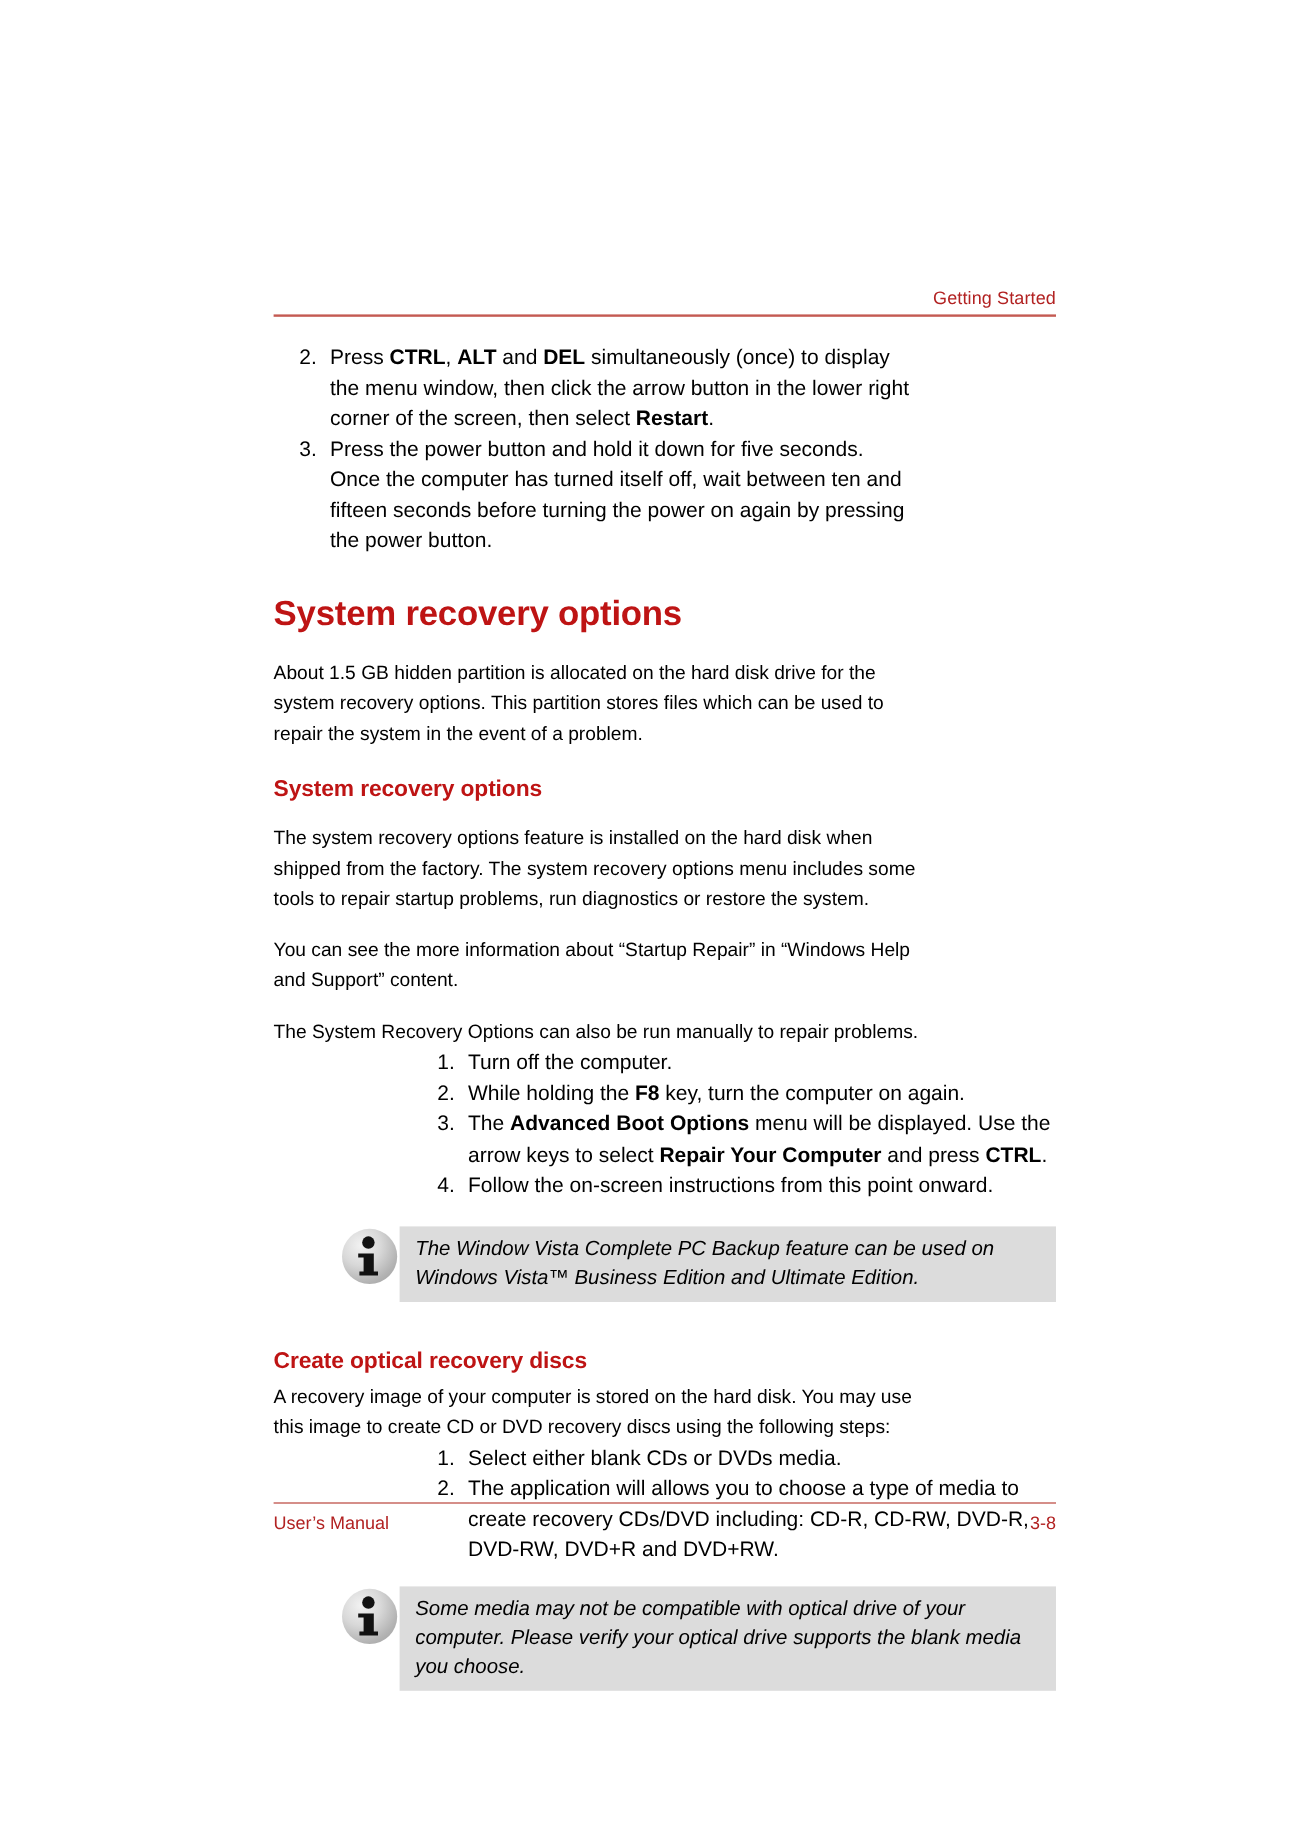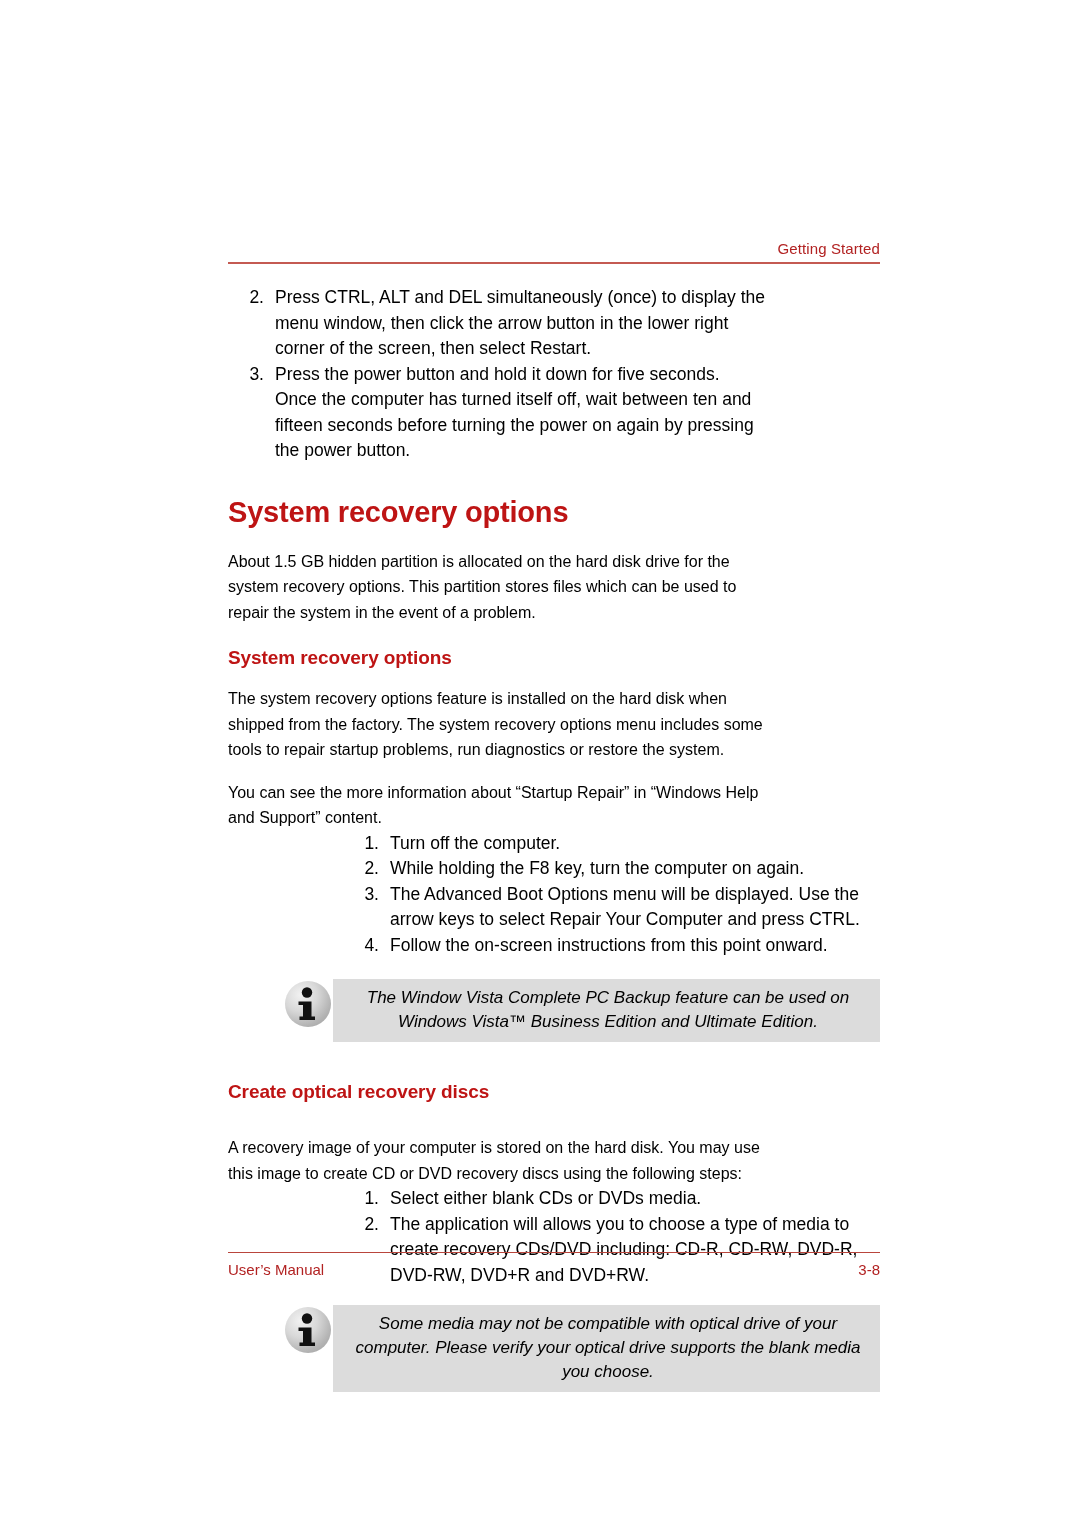--- a/index.html
+++ b/index.html
@@ -107,21 +107,21 @@
     padding: 0;
   }
   .indent {
     margin-left: 105px;
     width: 547px;
   }
   .indent-h2 {
     margin-left: 53px;
   }
 
-  b { font-weight: normal; }
+  b { font-weight: bold; }
 
   
   .callout {
     position: relative;
     margin-left: 53px;
     width: 599px;
     min-height: 52px;
     display: flex;
     align-items: flex-start;
   }
@@ -152,21 +152,20 @@
     background: #DCDCDC;
     padding: 7px 10px 8px 13px;
     box-sizing: border-box;
     align-self: stretch;
   }
   .callout-text {
     font-style: italic;
     font-size: 17px;
     line-height: 24px;
     margin: 0;
-    text-align: center;
   }
 
   
   .footer {
     position: absolute;
     left: 228px;
     top: 1252px;
     width: 652px;
   }
   .footer-rule {
@@ -200,20 +199,21 @@
       </ol>
 
     <h1 class="h-main">System recovery options</h1>
 
     <p class="body indent" style="margin-top:20px;">About 1.5 GB hidden partition is allocated on the hard disk drive for the system recovery options.  This partition stores files which can be used to repair the system in the event of a problem.</p>
 
     <h2 class="h-sub indent-h2" style="margin-top:21px;">System recovery options</h2>
 
     <p class="body indent" style="margin-top:17px;">The system recovery options feature is installed on the hard disk when shipped from the factory. The system recovery options menu includes some tools to repair startup problems, run diagnostics or restore the system.</p>
     <p class="body indent" style="margin-top:17px;">You can see the more information about “Startup Repair” in “Windows Help and Support” content.</p>
+    <p class="body indent" style="margin-top:17px;">The System Recovery Options can also be run manually to repair problems.</p>
 
     <ol class="steps" style="margin-left:115px;width:537px;margin-top:0;" id="s1-steps">
         <li><span class="num">1.</span><span><span>Turn off the computer.</span></span></li>
         <li><span class="num">2.</span><span><span>While holding the </span><b>F8</b><span> key, turn the computer on again.</span></span></li>
         <li><span class="num">3.</span><span><span>The </span><b>Advanced Boot Options</b><span> menu will be displayed. Use the arrow keys to select </span><b>Repair Your Computer</b><span> and press </span><b>CTRL</b><span>.</span></span></li>
         <li><span class="num">4.</span><span><span>Follow the on-screen instructions from this point onward.</span></span></li>
       </ol>
 
     <div class="callout" style="margin-top:21px;">
       <div class="callout-icon">
@@ -223,21 +223,21 @@
           <path d="M17.5 22.5 H30.5 V37.5 H34 V41 H18.5 V37.5 H22 V26 H17.5 Z" fill="#111111"></path>
         </svg>
       </div>
       <div class="callout-body">
         <p class="callout-text">The Window Vista Complete PC Backup feature can be used on Windows Vista™ Business Edition and Ultimate Edition.</p>
       </div>
     </div>
 
     <h2 class="h-sub indent-h2" style="margin-top:38px;">Create optical recovery discs</h2>
 
-    <p class="body indent" style="margin-top:32px;">A recovery image of your computer is stored on the hard disk. You may use this image to create CD or DVD recovery discs using the following steps:</p>
+    <p class="body indent" style="margin-top:6px;">A recovery image of your computer is stored on the hard disk. You may use this image to create CD or DVD recovery discs using the following steps:</p>
 
     <ol class="steps" style="margin-left:115px;width:537px;" id="s2-steps-before">
         <li><span class="num">1.</span><span><span>Select either blank CDs or DVDs media.</span></span></li>
         <li><span class="num">2.</span><span><span>The application will allows you to choose a type of media to create recovery CDs/DVD including: CD-R, CD-RW, DVD-R, DVD-RW, DVD+R and DVD+RW.</span></span></li>
       </ol>
 
     <div class="callout" style="margin-top:17px;">
       <div class="callout-icon">
         <div class="icon-circle"></div>
         <svg class="icon-glyph" viewBox="0 0 52 52">

